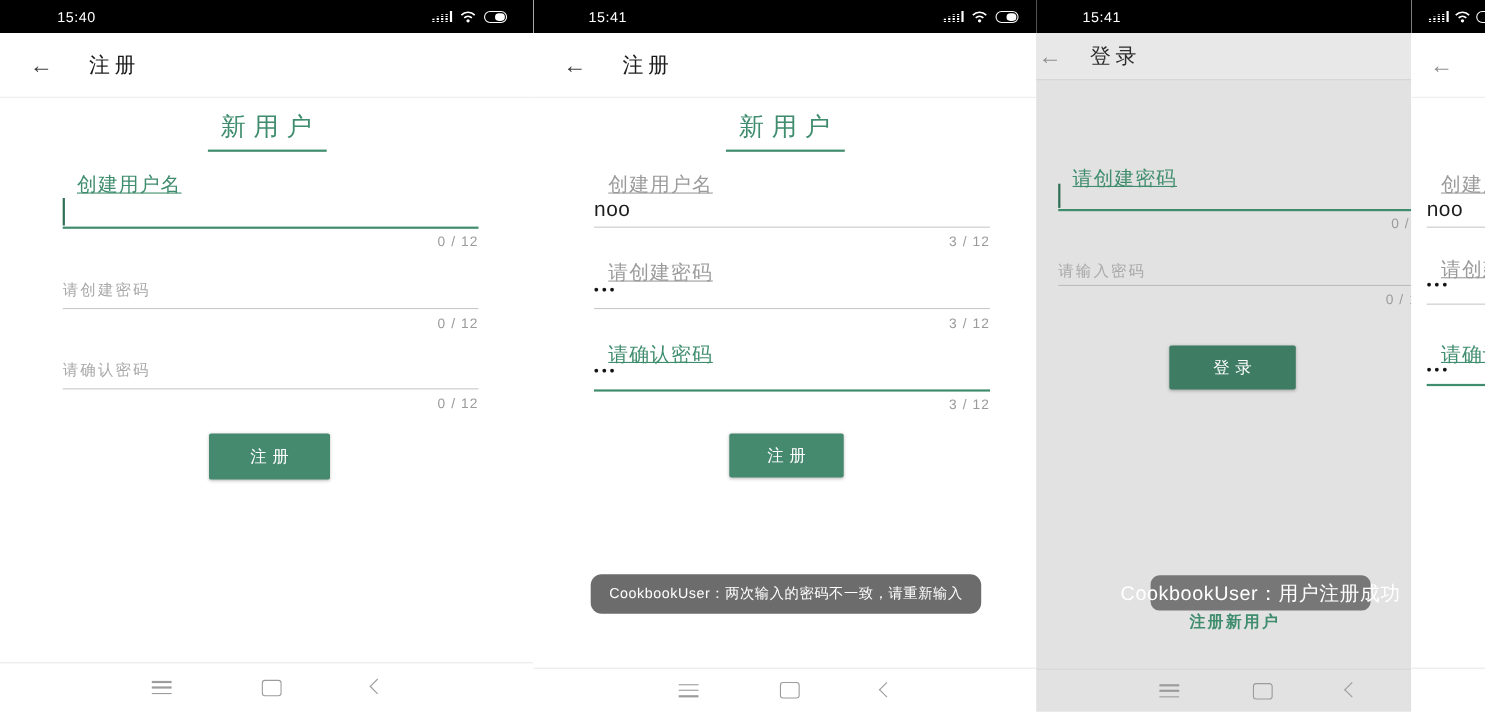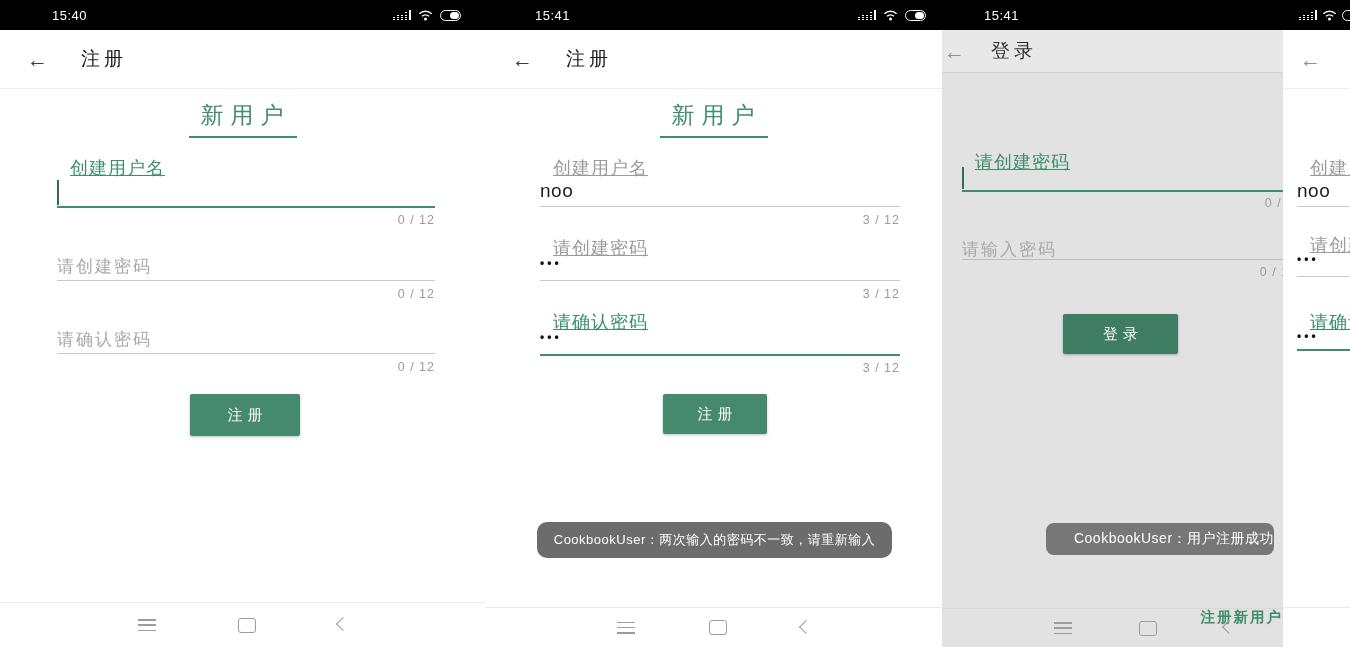--- a/index.html
+++ b/index.html
@@ -29,21 +29,21 @@
 
   
   .heading-wrap{position:absolute;top:100px;left:0;right:0;text-align:center;}
   .heading{display:inline-block;font-size:23px;color:var(--accent,#3f8d6e);letter-spacing:7px;
            padding:0 6px 5px 12px;border-bottom:2px solid var(--accent,#3f8d6e);font-weight:500;}
 
   
   .field,.field-c{position:absolute;height:72px;}
   .f-label{position:absolute;left:13px;top:0;font-size:18px;letter-spacing:1px;color:#9b9b9b;white-space:nowrap;text-decoration:underline;}
   .f-label.focus{color:var(--accent,#3f8d6e);}
-  .f-hint{position:absolute;left:0;top:25px;font-size:17px;color:#a9a9a9;letter-spacing:2px;white-space:nowrap;}
+  .f-hint{position:absolute;left:0;top:25px;font-size:14px;color:#a9a9a9;letter-spacing:2px;white-space:nowrap;}
   .f-value{position:absolute;left:0;top:24px;font-size:19px;color:#1d1d1d;letter-spacing:.5px;white-space:nowrap;font-weight:500;}
   .f-dots{position:absolute;left:0;top:20px;font-size:12px;font-weight:bold;color:#141414;letter-spacing:3px;white-space:nowrap;}
   .f-line{position:absolute;left:0;right:0;height:1px;background:#c9c9c9;}
   .f-line.focus{height:2px;background:var(--accent,#3f8d6e);}
   .f-counter{position:absolute;font-size:12.5px;color:#9b9b9b;white-space:nowrap;letter-spacing:1px;}
   .field .f-line{top:50px}.field .f-counter{top:57px;right:0}
   .field-c .f-line{top:44px}.field-c .f-counter{top:51px;right:0}
   .cursor{position:absolute;width:2px;background:#2f6d55;}
 
   
@@ -63,21 +63,21 @@
   .nav-ham i{display:block;height:1.5px;background:#9c9c9c;}
   .nav-sq{width:16px;height:13px;border:1.5px solid #9c9c9c;border-radius:3px;}
   .nav-chev{width:9px;height:9px;border-left:1.5px solid #9c9c9c;border-bottom:1.5px solid #9c9c9c;
             transform:rotate(45deg);margin-bottom:2px;}
 
   
   .p3{background:var(--screen-dim-bg,#e2e2e2);}
   .p3 .abar{height:42px;background:#e8e8e8;border-bottom:1px solid #d2d2d2;}
   .p3 .nav{top:608px;border-top:1px solid #d8d8d8;justify-content:flex-start;padding-left:112px;gap:67px;}
   .p3 .btn{background:var(--accent-dim,#3e7d64);font-size:14;}
-  .p3 .toast{background:#777;font-size:14px;border-radius:8px;padding-left:28px;}
+  .p3 .toast{background:#777;font-size:18px;border-radius:8px;}
 </style>
 </head>
 <body>
 
 <div class="panel" style="left:0;width:485px;background:#fff;">
   <div class="sbar">
     <span class="sbar-time" style="margin-left:36px">15:40</span>
     <div class="sicons" style="margin-right:24px">
       <span class="sig">
           <i></i>
@@ -219,21 +219,21 @@
   <div class="field" style="left:20px;right:0;top:238px;">
     <span class="f-hint" style="top:0;">请输入密码</span>
     <span class="f-line" style="top:21px;background:#bdbdbd;"></span>
     <span class="f-counter" style="top:27px;right:-14px;">0 / 12</span>
   </div>
 
   <button class="btn" style="left:121px;top:314px;width:115px;height:40px;">登录</button>
 
   <div class="toast" style="left:104px;top:523px;width:200px;height:32px;">CookbookUser：用户注册成功</div>
 
-  <div class="link" style="left:20px;right:0;top:608px;text-align:right;">注册新用户</div>
+  <div class="link" style="left:20px;right:0;top:556px;">注册新用户</div>
 
   <div class="nav">
     <span class="nav-ham">
         <i></i>
         <i></i>
         <i></i>
       </span>
     <span class="nav-sq"></span>
     <span class="nav-chev"></span>
   </div>

